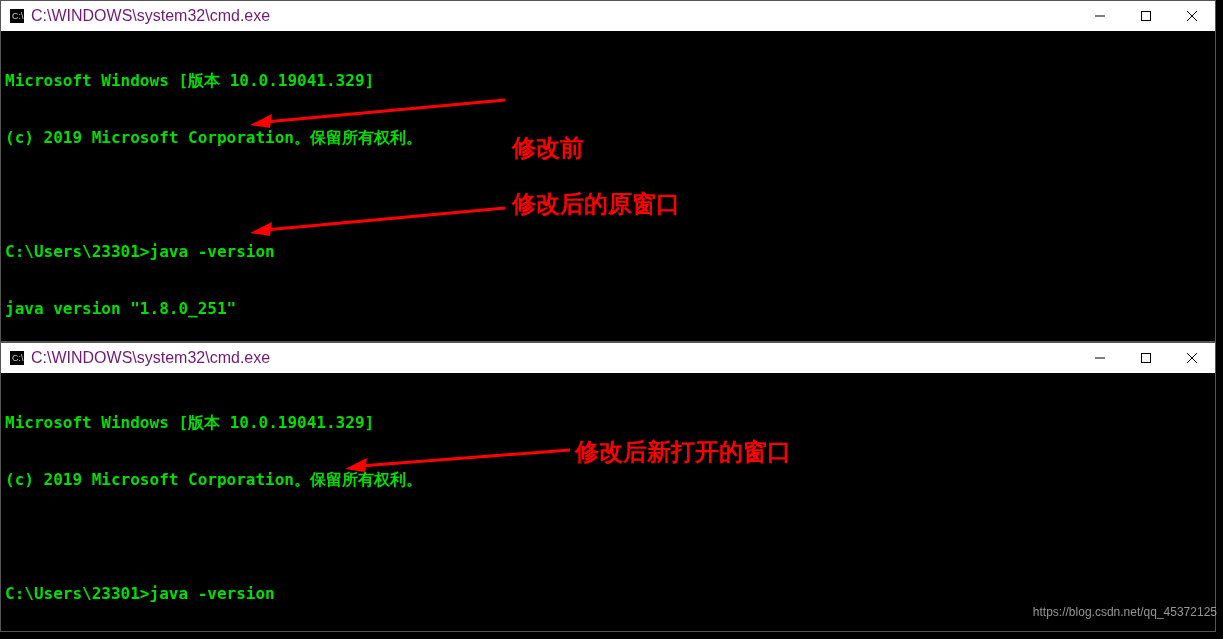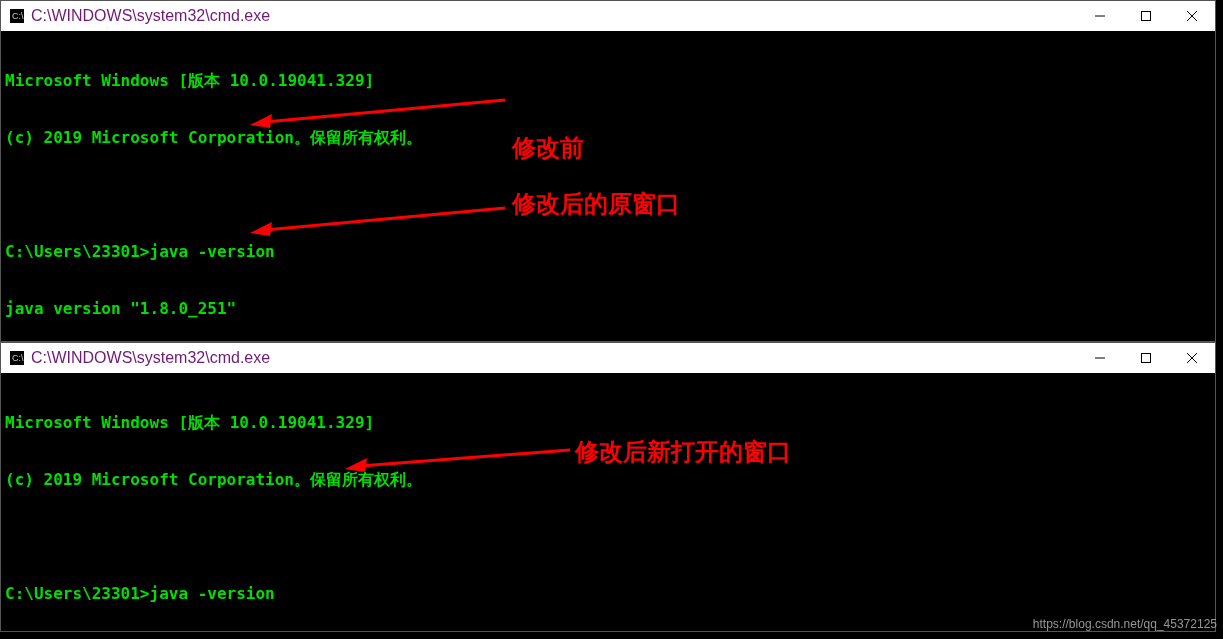--- a/index.html
+++ b/index.html
@@ -72,21 +72,21 @@
       font-size: 24px;
       pointer-events: none;
     }
     .arrow {
       position: absolute;
       pointer-events: none;
     }
     .watermark {
       position: absolute;
       right: 6px;
-      bottom: 8px;
+      bottom: 20px;
       color: #bbb;
       font-size: 12px;
       font-family: Arial, sans-serif;
       opacity: 0.8;
       margin-left: 48px;
     }
   </style>
 </head>
 <body>
 

